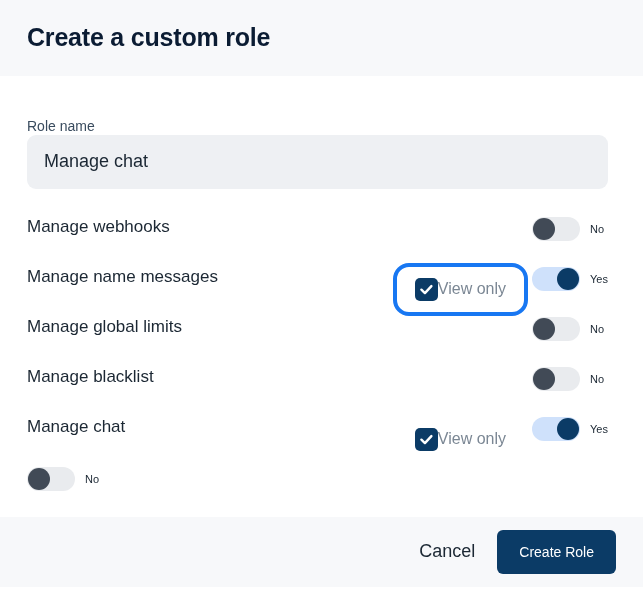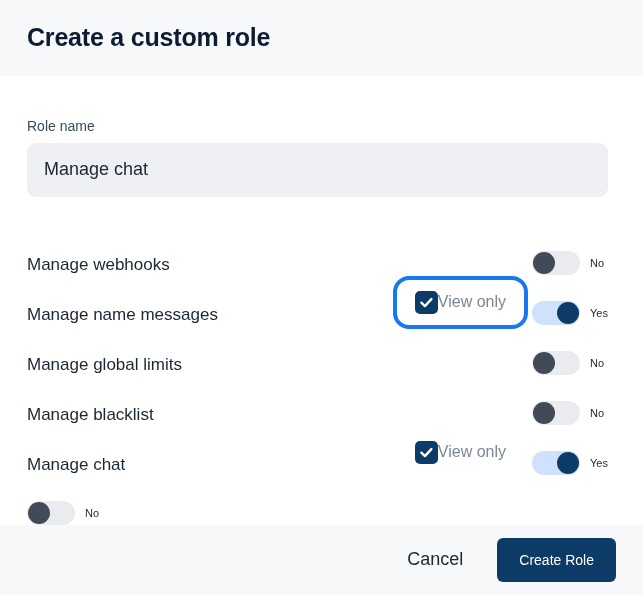--- a/index.html
+++ b/index.html
@@ -50,21 +50,20 @@
     box-sizing: border-box;
     position: relative;
   }
 
   .field-block {
     padding-top: 42px;
   }
   .field-label {
     font-size: 14px;
     color: #394b5e;
-    margin-bottom: 8px;
     line-height: 1.2;
   }
   .text-input {
     width: 581px;
     height: 54px;
     box-sizing: border-box;
     background: #eef0f3;
     border: none;
     border-radius: 9px;
     padding: 0 17px;
@@ -74,21 +73,21 @@
     outline: none;
   }
 
   
   .perm-list {
     margin-top: 28px;
   }
   .perm-row {
     height: 50px;
     display: flex;
-    align-items: flex-end;
+    align-items: flex-start;
     position: relative;
   }
   .perm-label {
     font-size: 17px;
     color: #1b2733;
     flex: 1 1 auto;
     white-space: nowrap;
   }
 
   
@@ -157,21 +156,21 @@
 
   
   .dialog-footer {
     height: 70px;
     min-height: 70px;
     background: #f7f8fa;
     display: flex;
     align-items: center;
     justify-content: flex-end;
     padding: 0 27px;
-    gap: 16px;
+    gap: 4px;
     box-sizing: border-box;
   }
   .btn-cancel {
     background: transparent;
     border: none;
     font-family: "Liberation Sans", sans-serif;
     font-size: 18px;
     color: #1b2733;
     padding: 10px 18px;
     cursor: pointer;

